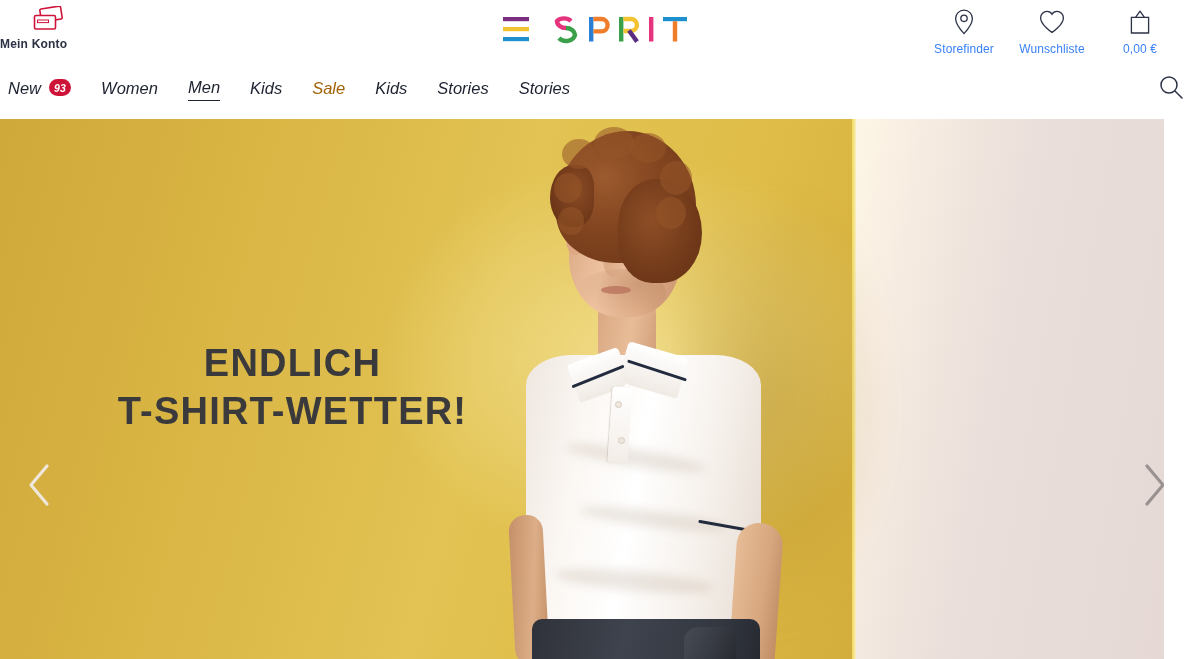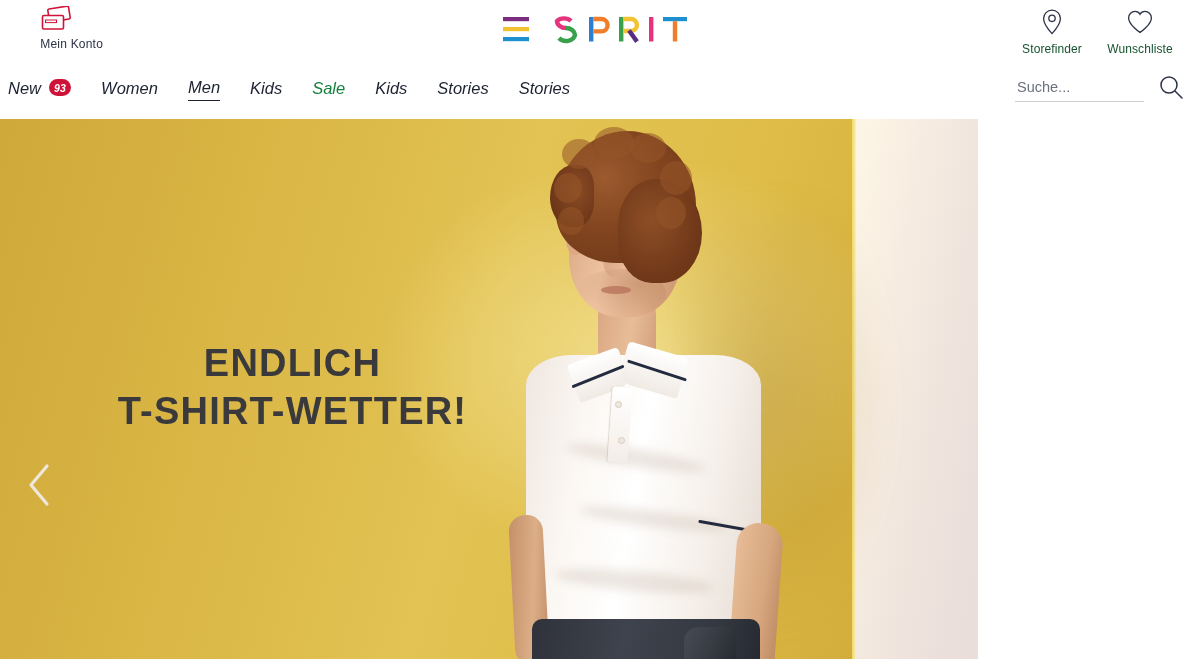--- a/index.html
+++ b/index.html
@@ -16,25 +16,26 @@
   .header {
     position: relative;
     width: 1192px;
     height: 119px;
     background: #ffffff;
   }
 
   
   .account {
     position: absolute;
-    left: 8px;
+    left: 0;
     top: 6px;
     width: 95px;
-    text-align: right;
-    cursor: pointer;
+    text-align: left;
+    cursor: pointer;
+    font-weight: bold;
   }
   .account-icon {
     display: block;
     margin: 0 auto;
     width: 32px;
     height: 26px;
   }
   .account-label {
     display: block;
     margin-top: 5px;
@@ -66,21 +67,21 @@
   .util {
     width: 88px;
     text-align: center;
     cursor: pointer;
   }
   .util svg { display: block; margin: 0 auto; }
   .util-label {
     display: block;
     margin-top: 6px;
     font-size: 12px;
-    color: #14532d;
+    color: #3b82f6;
     line-height: 14px;
     letter-spacing: .1px;
   }
 
   
   .nav {
     position: absolute;
     left: 8px;
     top: 76px;
     display: flex;
@@ -91,21 +92,21 @@
     display: flex;
     align-items: center;
     font-size: 16.5px;
     color: #1d2231;
     margin-right: 30px;
     cursor: pointer;
     line-height: 22px;
     padding-bottom: 2px;
     font-style: italic;
   }
-  .nav-item.sale { color: #15803d; }
+  .nav-item.sale { color: #a16207; }
   .nav-item.active {
     border-bottom: 1px solid #1d2231;
   }
   .badge {
     display: inline-flex;
     align-items: center;
     justify-content: center;
     min-width: 22px;
     height: 17px;
     border-radius: 9px;
@@ -145,21 +146,21 @@
     cursor: pointer;
     padding: 0;
     margin-left: 14px;
     margin-bottom: 2px;
     line-height: 0;
   }
 
   
   .hero {
     position: relative;
-    width: 978px;
+    width: 1164px;
     height: 540px;
     overflow: hidden;
     background: #d8b33e;
   }
   .hero-bg-left {
     position: absolute;
     left: 0; top: 0;
     width: 856px; height: 540px;
     background:
       radial-gradient(ellipse 420px 330px at 640px 240px, rgba(255,245,190,.55) 0%, rgba(255,240,170,0) 62%),
@@ -472,20 +473,27 @@
       <span class="util-label">Storefinder</span>
     </div>
 
     <div class="util">
       <svg width="28" height="28" viewBox="0 0 28 28">
         <path d="M14 24.4 C14 24.4 2.6 16.7 2.6 9.9 C2.6 6.2 5.5 3.4 9.1 3.4 C11.3 3.4 13.1 4.6 14 6.3 C14.9 4.6 16.7 3.4 18.9 3.4 C22.5 3.4 25.4 6.2 25.4 9.9 C25.4 16.7 14 24.4 14 24.4 Z" fill="none" stroke="#2c3246" stroke-width="1.3"></path>
       </svg>
       <span class="util-label">Wunschliste</span>
     </div>
 
+    <div class="util">
+      <svg width="24" height="28" viewBox="0 0 24 28">
+        <path d="M3.4 9.4 L20.6 9.4 L20.6 25 L3.4 25 Z" fill="none" stroke="#2c3246" stroke-width="1.3"></path>
+        <path d="M7.6 9.4 L12 3.2 L16.4 9.4" fill="none" stroke="#2c3246" stroke-width="1.3" stroke-linejoin="round"></path>
+      </svg>
+      <span class="util-label">0,00 €</span>
+    </div>
 
   </div>
 
   <nav class="nav">
     <div class="nav-item">
       <span>New</span>
       <span class="badge">93</span>
     </div>
     <div class="nav-item">
       <span>Women</span>
@@ -504,21 +512,20 @@
     </div>
     <div class="nav-item">
       <span>Stories</span>
     </div>
     <div class="nav-item">
       <span>Stories</span>
     </div>
   </nav>
 
   <div class="search-wrap">
-    <input class="search-input" type="text" placeholder="Suche..." style="">
     <button class="search-btn">
       <svg width="26" height="26" viewBox="0 0 26 26">
         <circle cx="11" cy="11" r="8" fill="none" stroke="#2c3246" stroke-width="1.5"></circle>
         <path d="M17.2 17.2 L24 24" fill="none" stroke="#2c3246" stroke-width="1.5" stroke-linecap="round"></path>
       </svg>
     </button>
   </div>
 
 </div>
 

